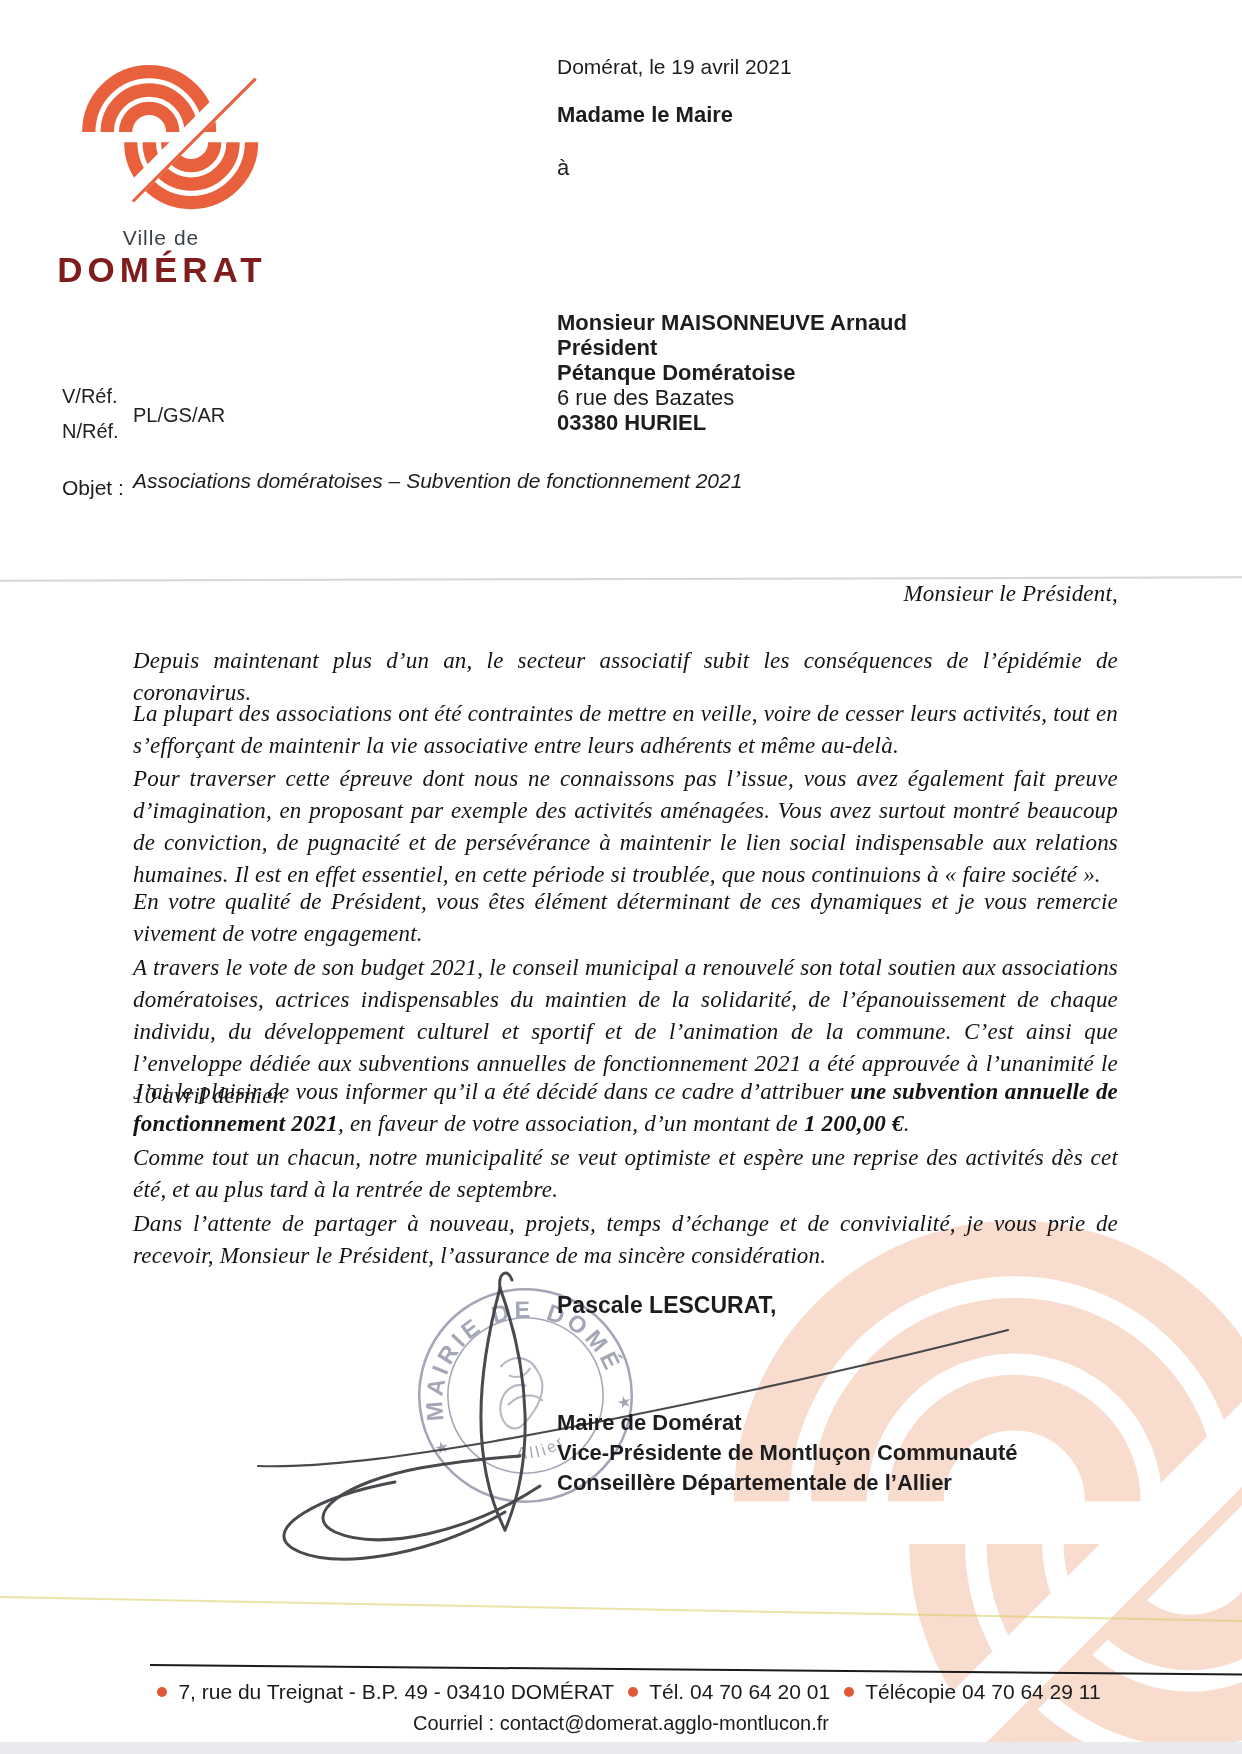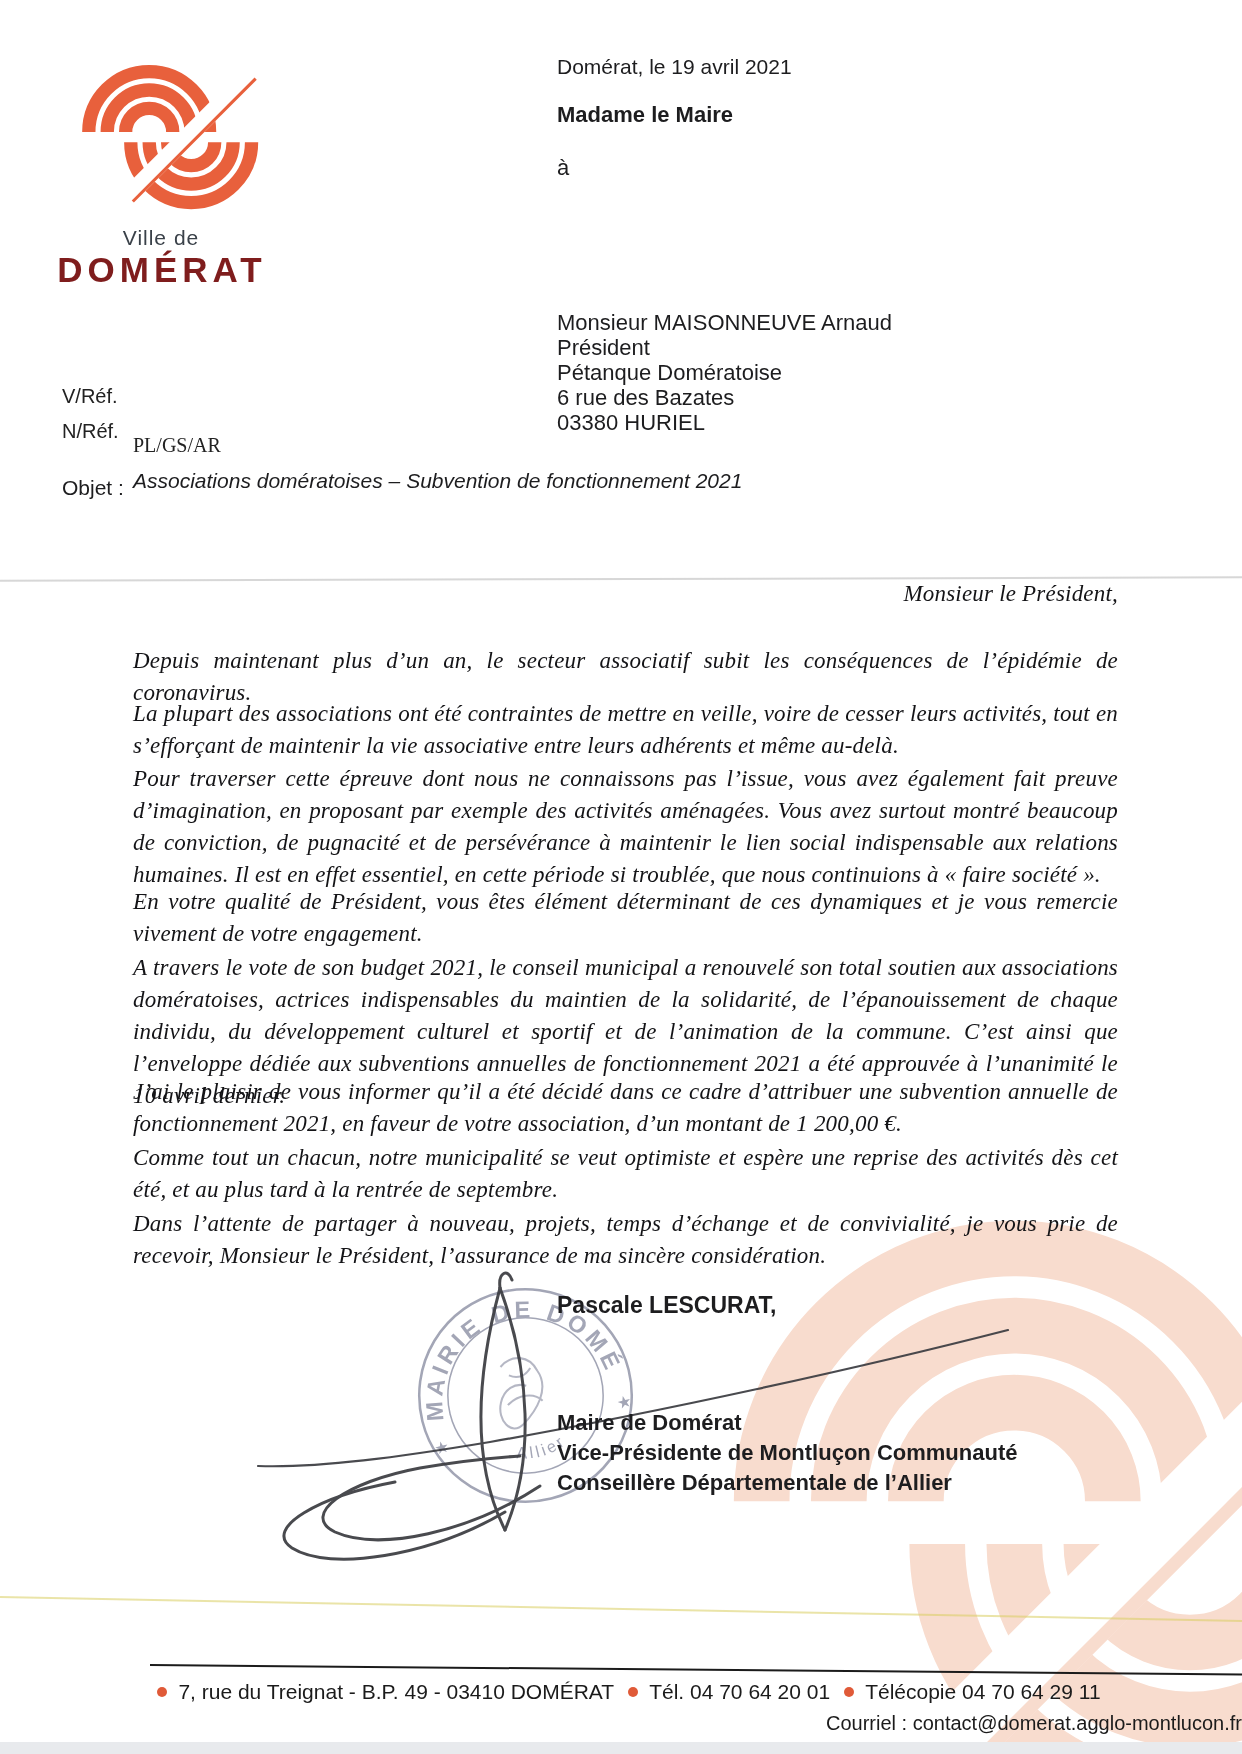--- a/index.html
+++ b/index.html
@@ -2,21 +2,21 @@
 <html><head>
 <meta charset="utf-8">
 <style>
   html,body{margin:0;padding:0;background:#9a9a9a;}
   .page{
     position:relative;width:1242px;height:1754px;background:#ffffff;
     overflow:hidden;font-family:"Liberation Sans",sans-serif;color:#1d1d1f;
     margin:0 auto;
   }
   .abs{position:absolute;}
-  .b{font-weight:normal;}
+  .b{font-weight:bold;}
   
   .brand-sub{left:55px;top:226px;width:212px;text-align:center;font-size:21px;color:#3a4149;letter-spacing:1px;}
   .brand-name{left:53px;top:250px;width:218px;text-align:center;font-size:35px;font-weight:600;color:#7f1d1d;letter-spacing:5px;}
   
   .date-line{left:557px;top:55px;font-size:21px;}
   .sender-title{left:557px;top:102px;font-size:22px;font-weight:bold;}
   .to-word{left:557px;top:155px;font-size:22px;}
   .recipient{left:557px;top:310px;font-size:22px;line-height:25px;}
   
   .ref-label{left:62px;font-size:20px;color:#222;}
@@ -32,21 +32,21 @@
   }
   .salutation{text-align:right;}
   
   .sig-name{left:557px;top:1292px;font-size:23px;font-weight:bold;}
   .sig-titles{left:557px;top:1408px;font-size:22px;font-weight:bold;line-height:30px;}
   
   .footer-rule{left:150px;top:1664px;width:1100px;border-top:2px solid #1b1b1b;transform:rotate(.5deg);transform-origin:left top;}
   .footer-line1{left:0;top:1680px;width:1242px;display:flex;justify-content:center;align-items:center;gap:14px;font-size:21px;color:#1b1b1b;padding-left:8px;}
   .footer-line1 .grp{display:flex;align-items:center;gap:11px;}
   .bullet{width:10px;height:10px;border-radius:50%;background:#e05a38;display:inline-block;}
-  .footer-line2{left:0;top:1712px;width:1242px;text-align:right;font-size:20px;color:#1b1b1b;}
+  .footer-line2{left:0;top:1712px;width:1242px;text-align:center;font-size:20px;color:#1b1b1b;}
   
   .crease{left:0;top:578px;width:1242px;border-top:2px solid rgba(175,175,175,.5);transform:rotate(-.15deg);}
   .yellow-line{left:-4px;top:1596px;width:1254px;border-top:2px solid rgba(216,206,96,.55);transform:rotate(1.1deg);transform-origin:left top;}
   .bottom-strip{left:0;top:1742px;width:1242px;height:12px;background:#e8eaed;}
   .z0{z-index:0}.z1{z-index:1}.z2{z-index:2}.z3{z-index:3}.z4{z-index:4}
 </style>
 </head>
 <body>
 
 <div class="page">
@@ -96,21 +96,21 @@
   <div class="abs recipient z2">
     <div class="b">Monsieur MAISONNEUVE Arnaud</div>
     <div class="b">Président</div>
     <div class="b">Pétanque Domératoise</div>
     <div>6 rue des Bazates</div>
     <div class="b">03380 HURIEL</div>
   </div>
 
   <div class="abs ref-label z2" style="top:385px;">V/Réf.</div>
   <div class="abs ref-label z2" style="top:420px;">N/Réf.</div>
-  <div class="abs ref-value z2" style="top:434px;font-family:Liberation Serif, serif;">PL/GS/AR</div>
+  <div class="abs ref-value z2" style="top:404px;">PL/GS/AR</div>
   <div class="abs objet-label z2">Objet :</div>
   <div class="abs objet-value z2">Associations domératoises – Subvention de fonctionnement 2021</div>
 
   <div class="body-par salutation z2" style="top:578px;">Monsieur le Président,</div>
   <div class="body-par z2" style="top:645px;">Depuis maintenant plus d’un an, le secteur associatif subit les conséquences de l’épidémie de coronavirus.</div>
   <div class="body-par z2" style="top:698px;">La plupart des associations ont été contraintes de mettre en veille, voire de cesser leurs activités, tout en s’efforçant de maintenir la vie associative entre leurs adhérents et même au-delà.</div>
   <div class="body-par z2" style="top:763px;">Pour traverser cette épreuve dont nous ne connaissons pas l’issue, vous avez également fait preuve d’imagination, en proposant par exemple des activités aménagées. Vous avez surtout montré beaucoup de conviction, de pugnacité et de persévérance à maintenir le lien social indispensable aux relations humaines. Il est en effet essentiel, en cette période si troublée, que nous continuions à « faire société ».</div>
   <div class="body-par z2" style="top:886px;">En votre qualité de Président, vous êtes élément déterminant de ces dynamiques et je vous remercie vivement de votre engagement.</div>
   <div class="body-par z2" style="top:952px;">A travers le vote de son budget 2021, le conseil municipal a renouvelé son total soutien aux associations domératoises, actrices indispensables du maintien de la solidarité, de l’épanouissement de chaque individu, du développement culturel et sportif et de l’animation de la commune. C’est ainsi que l’enveloppe dédiée aux subventions annuelles de fonctionnement 2021 a été approuvée à l’unanimité le 10 avril dernier.</div>
   <div class="body-par z2" style="top:1076px;">

